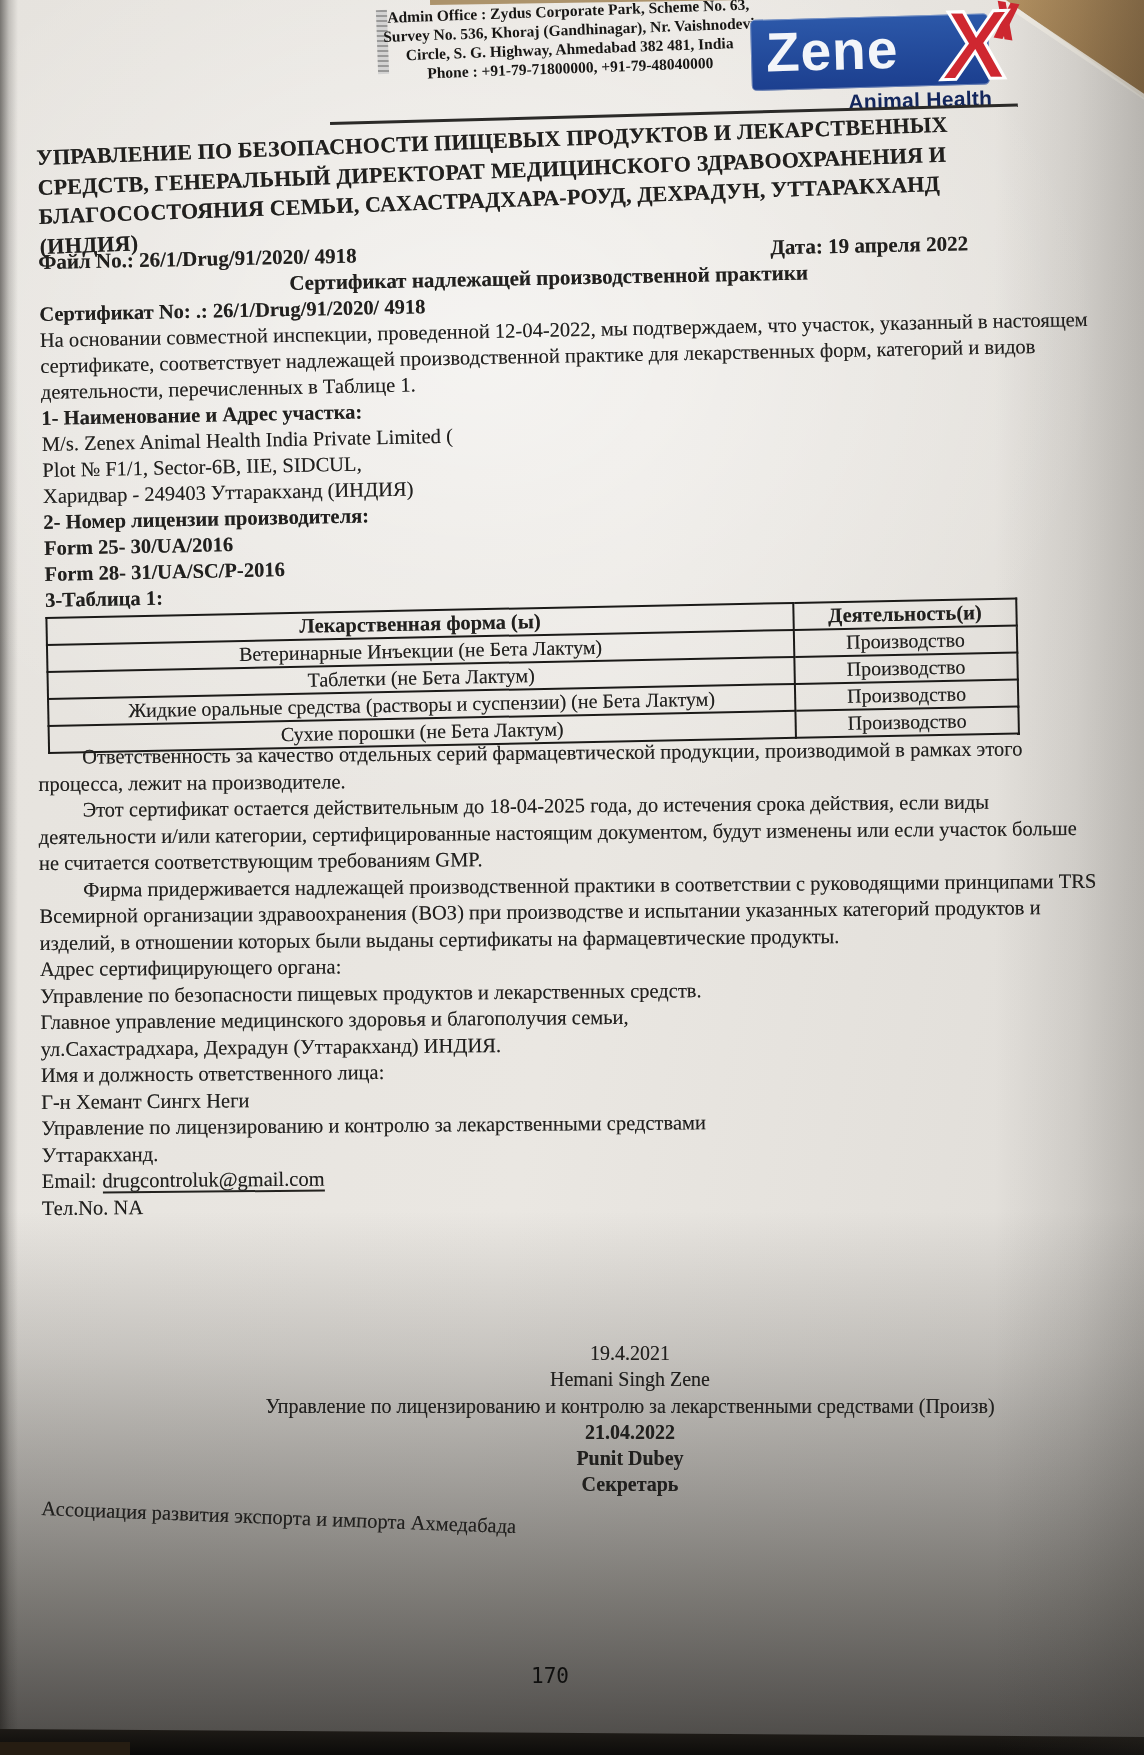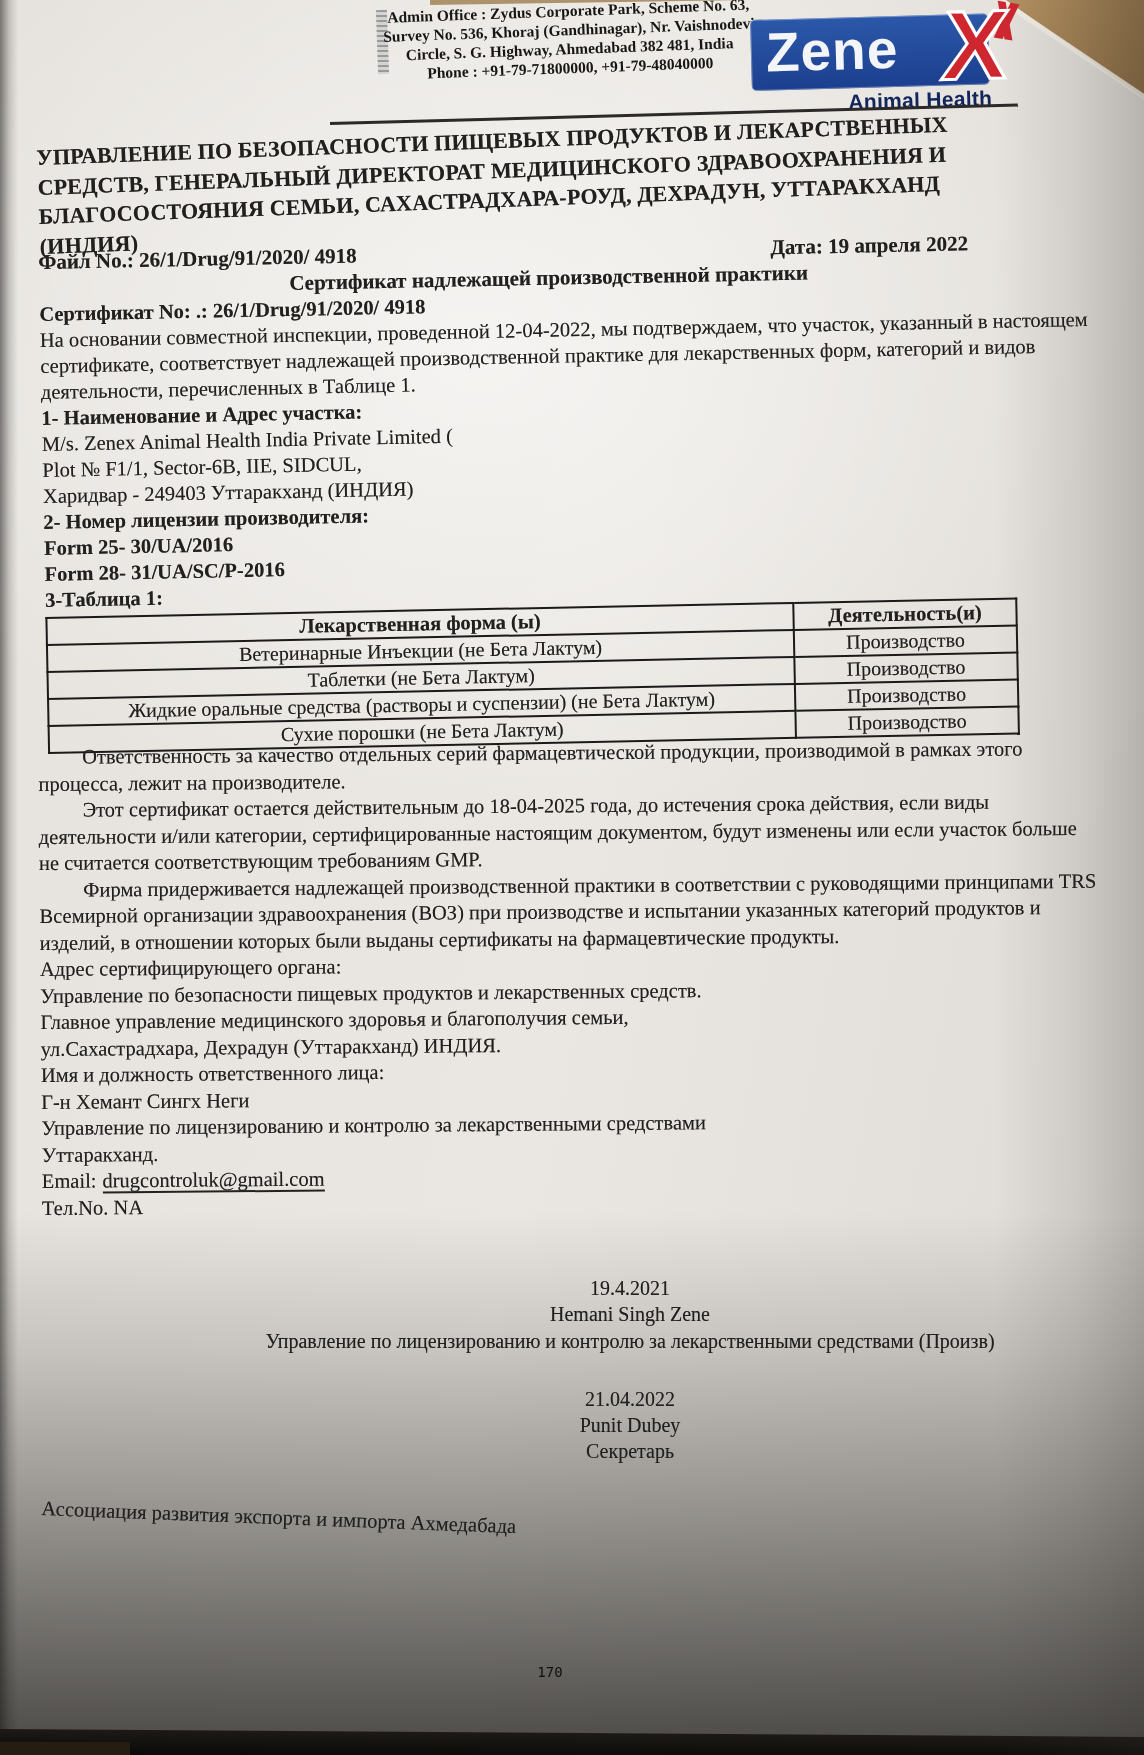--- a/index.html
+++ b/index.html
@@ -62,27 +62,27 @@
   .cert-title{text-align:center;font-weight:bold;font-size:21px;padding-right:42px;}
   .para{text-align:left;}
   .para.indent{text-indent:44px;}
   .gmp-table{width:972px;border-collapse:collapse;margin-top:4px;table-layout:fixed;}
   .gmp-table col.c1{width:77%;}
   .gmp-table col.c2{width:23%;}
   .gmp-table th,.gmp-table td{border:2px solid #1b1a18;text-align:center;padding:1px 4px;
     font-size:20px;line-height:23px;overflow:hidden;white-space:nowrap;}
   .gmp-table th{font-weight:bold;font-size:20.5px;}
   .email{border-bottom:2px solid #23221f;margin-left:6px;}
-  .sig-area{position:absolute;left:0;top:1275px;width:1144px;padding-left:116px;
+  .sig-area{position:absolute;left:0;top:1340px;width:1144px;padding-left:116px;
     text-align:center;font-size:20px;line-height:26.3px;text-shadow:0 0 .5px rgba(40,40,40,.45);}
-  .sig-block.second{margin-top:32px;}
+  .sig-block.second{font-weight:bold;}
   .association{position:absolute;left:42px;top:1497px;font-size:20.5px;
     transform:rotate(2.2deg);transform-origin:left top;text-shadow:0 0 .5px rgba(40,40,40,.45);}
   .page-number{position:absolute;left:0;top:1664px;width:1100px;text-align:center;
-    font-family:"DejaVu Sans Mono",monospace;font-size:14px;color:#0f0f0e;}
+    font-family:"DejaVu Sans Mono",monospace;font-size:21px;color:#0f0f0e;}
 </style>
 </head>
 <body>
 
 <div class="page">
 
   <div class="edge-left"></div>
   <div class="top-strip"></div>
   <div class="corner-tan"></div>
   <div class="corner-edge"></div>

